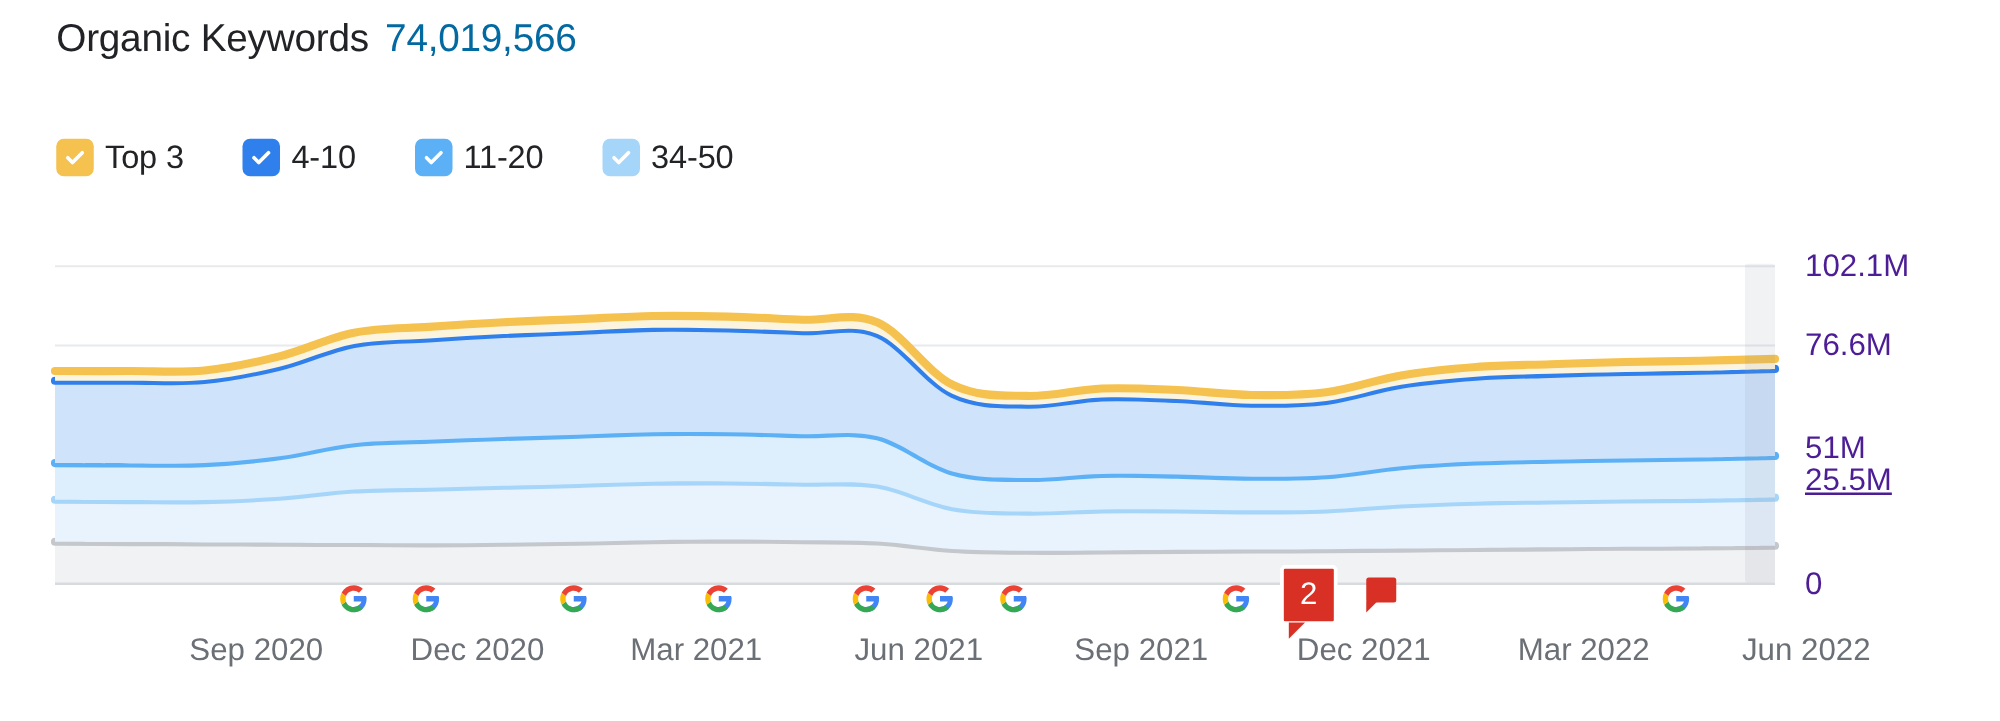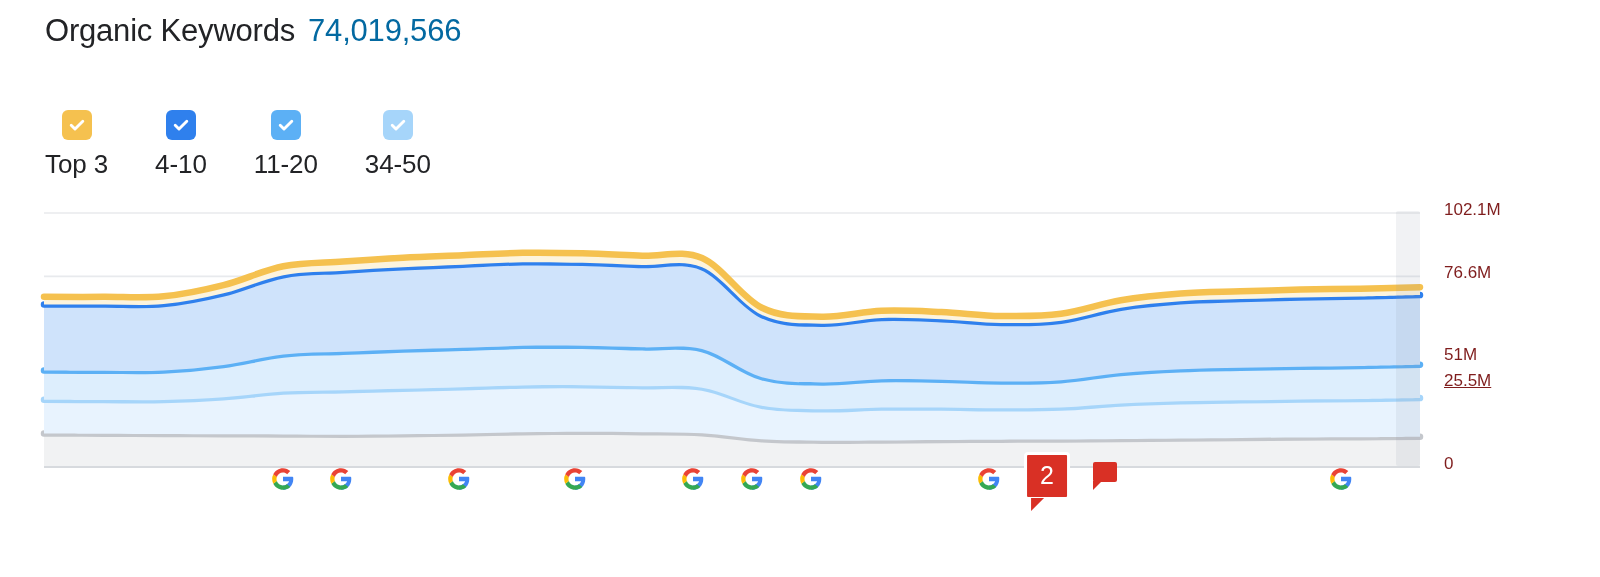--- a/index.html
+++ b/index.html
@@ -54,21 +54,20 @@
     gap: 0;
     white-space: nowrap;
   }
   .legend-item {
     display: flex;
     align-items: center;
     gap: 9px;
     margin-right: 47px;
     cursor: pointer;
     user-select: none;
-    flex-direction: column;
   }
   .legend-item:last-child { margin-right: 0; }
   .legend-box {
     width: 30px;
     height: 30px;
     border-radius: 6px;
     display: flex;
     align-items: center;
     justify-content: center;
     flex: 0 0 auto;
@@ -99,22 +98,22 @@
   .y-axis {
     position: absolute;
     left: 1444px;
     top: 0;
     width: 150px;
     height: 577px;
   }
   .y-tick {
     position: absolute;
     left: 0;
-    font-size: 17px;
-    color: #7f1d1d;
+    font-size: 25px;
+    color: #4c1d95;
     line-height: 1;
     white-space: nowrap;
     text-align: center;
   }
 
   
   .x-axis {
     position: absolute;
     left: 0;
     top: 508px;
@@ -277,20 +276,30 @@
   <div class="right-overlay"></div>
 
   <div class="y-axis" id="y-axis">
       <div class="y-tick" style="top: 201px;">102.1M</div>
       <div class="y-tick" style="top: 264.438px;">76.6M</div>
       <div class="y-tick" style="top: 346px;">51M</div>
       <div class="y-tick" style="top: 372px; text-decoration: underline;">25.5M</div>
       <div class="y-tick" style="top: 455px;">0</div>
     </div>
 
+  <div class="x-axis" id="x-axis">
+      <div class="x-tick" style="left: 205px;">Sep 2020</div>
+      <div class="x-tick" style="left: 382px;">Dec 2020</div>
+      <div class="x-tick" style="left: 557px;">Mar 2021</div>
+      <div class="x-tick" style="left: 735px;">Jun 2021</div>
+      <div class="x-tick" style="left: 913px;">Sep 2021</div>
+      <div class="x-tick" style="left: 1091px;">Dec 2021</div>
+      <div class="x-tick" style="left: 1267px;">Mar 2022</div>
+      <div class="x-tick" style="left: 1445px;">Jun 2022</div>
+    </div>
 
   <div class="markers" id="markers">
       <div class="g-marker" style="left: 283px; top: 479px;">
         <svg viewBox="0 0 48 48" width="26" height="26">
           <path fill="#ffffff" d="M24 4a20 20 0 1 0 0 40 20 20 0 0 0 0-40z"></path>
           <path fill="#4285F4" d="M43.6 20.5H42V20H24v8h11.3C33.7 32.7 29.3 36 24 36v8c10 0 19-7.4 19-20 0-1.2-.1-2.4-.4-3.5z"></path>
           <path fill="#34A853" d="M24 44c5.2 0 9.9-1.9 13.4-5.1l-6.2-5.2C29.2 35.2 26.7 36 24 36c-5.3 0-9.8-3.4-11.4-8.1l-6.5 5C9.4 39.6 16.2 44 24 44z"></path>
           <path fill="#FBBC05" d="M12.6 27.9A12 12 0 0 1 12 24c0-1.4.2-2.7.6-3.9l-6.5-5A20 20 0 0 0 4 24c0 3.2.8 6.3 2.1 8.9l6.5-5z"></path>
           <path fill="#EA4335" d="M24 12c3 0 5.6 1 7.7 3l5.7-5.7C33.9 6 29.3 4 24 4 16.2 4 9.4 8.4 6.1 15.1l6.5 5C14.2 15.4 18.7 12 24 12z"></path>
         </svg>

